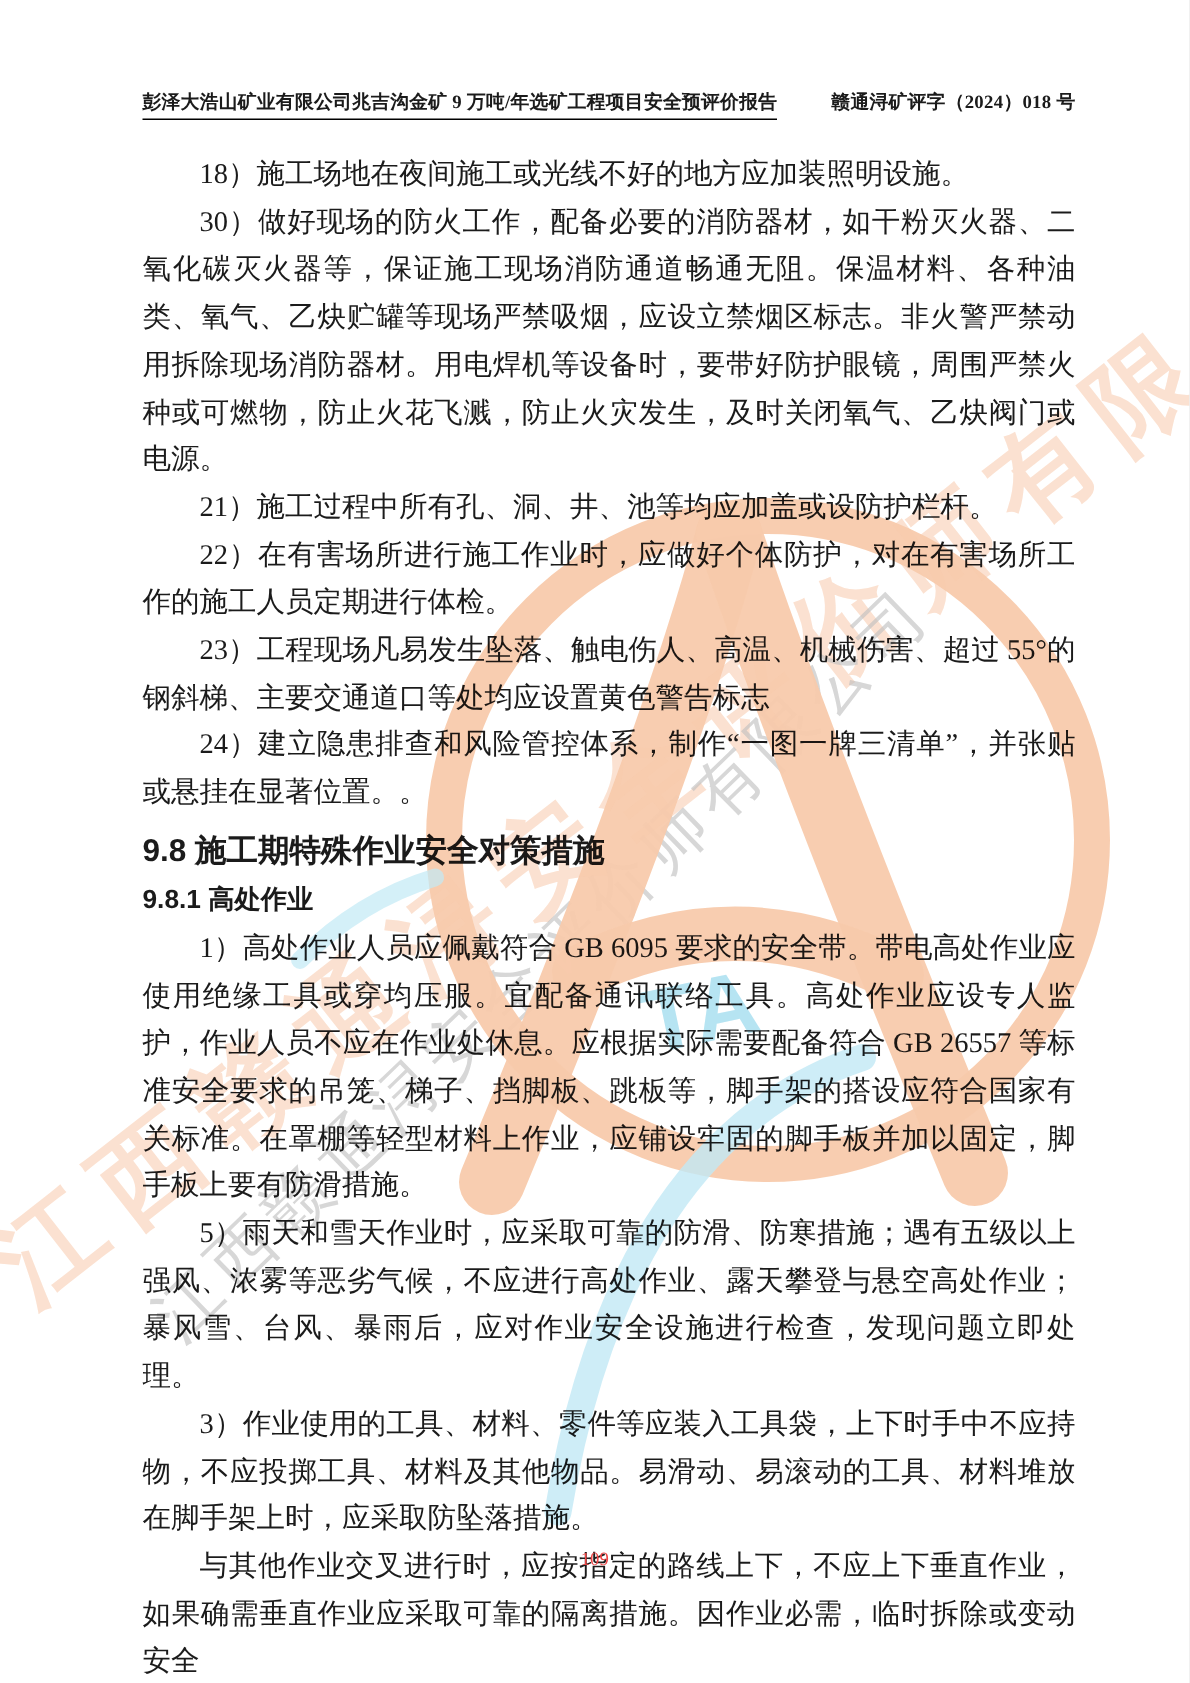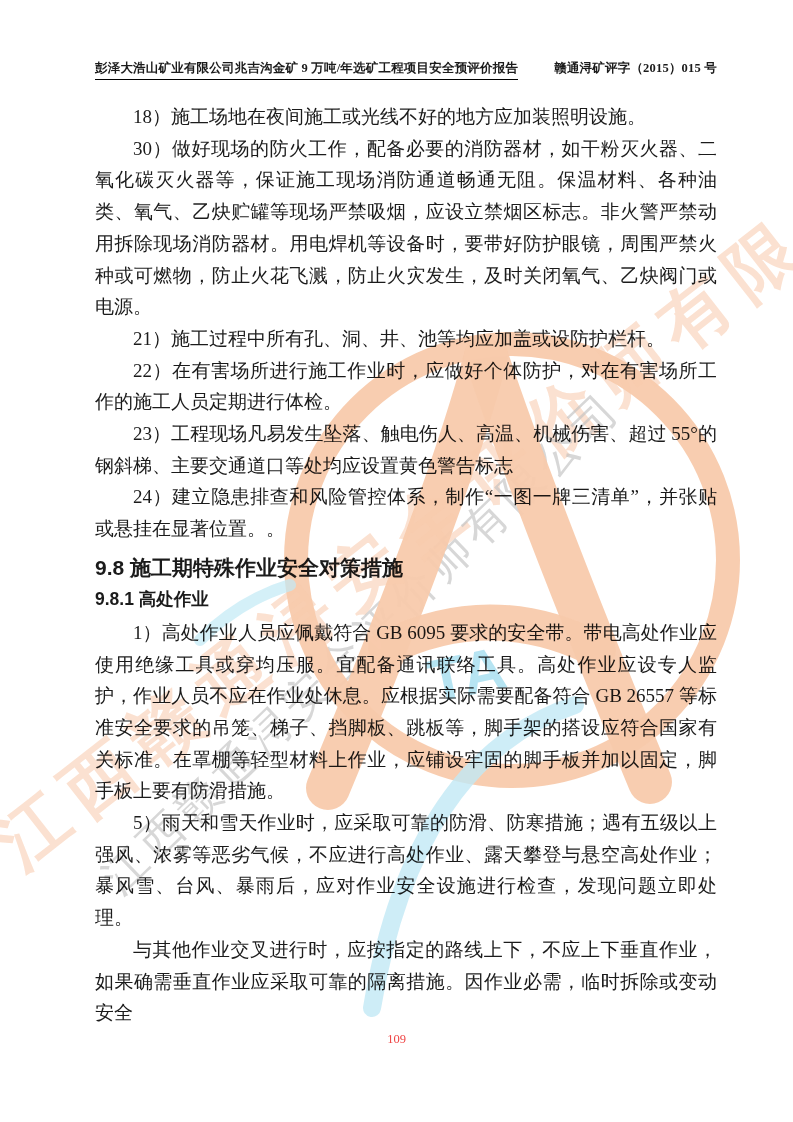--- a/index.html
+++ b/index.html
@@ -70,34 +70,35 @@
     font-family:"Liberation Sans","DejaVu Sans",sans-serif;
   }
 </style>
 </head>
 <body>
 
 <div class="page">
 
   <div class="header">
     <span class="hl">彭泽大浩山矿业有限公司兆吉沟金矿 9 万吨/年选矿工程项目安全预评价报告</span>
-    <span class="hr">赣通浔矿评字（2015）015 号</span>
+    <span class="hr">赣通浔矿评字（2024）018 号</span>
   </div>
 
   <div class="content">
     <p>18）施工场地在夜间施工或光线不好的地方应加装照明设施。</p>
     <p>30）做好现场的防火工作，配备必要的消防器材，如干粉灭火器、二氧化碳灭火器等，保证施工现场消防通道畅通无阻。保温材料、各种油类、氧气、乙炔贮罐等现场严禁吸烟，应设立禁烟区标志。非火警严禁动用拆除现场消防器材。用电焊机等设备时，要带好防护眼镜，周围严禁火种或可燃物，防止火花飞溅，防止火灾发生，及时关闭氧气、乙炔阀门或电源。</p>
     <p>21）施工过程中所有孔、洞、井、池等均应加盖或设防护栏杆。</p>
     <p>22）在有害场所进行施工作业时，应做好个体防护，对在有害场所工作的施工人员定期进行体检。</p>
     <p>23）工程现场凡易发生坠落、触电伤人、高温、机械伤害、超过 55°的钢斜梯、主要交通道口等处均应设置黄色警告标志</p>
     <p>24）建立隐患排查和风险管控体系，制作“一图一牌三清单”，并张贴或悬挂在显著位置。。</p>
     <h2 class="sec">9.8 施工期特殊作业安全对策措施</h2>
     <h3 class="subsec">9.8.1 高处作业</h3>
     <p>1）高处作业人员应佩戴符合 GB 6095 要求的安全带。带电高处作业应使用绝缘工具或穿均压服。宜配备通讯联络工具。高处作业应设专人监护，作业人员不应在作业处休息。应根据实际需要配备符合 GB 26557 等标准安全要求的吊笼、梯子、挡脚板、跳板等，脚手架的搭设应符合国家有关标准。在罩棚等轻型材料上作业，应铺设牢固的脚手板并加以固定，脚手板上要有防滑措施。</p>
     <p>5）雨天和雪天作业时，应采取可靠的防滑、防寒措施；遇有五级以上强风、浓雾等恶劣气候，不应进行高处作业、露天攀登与悬空高处作业；暴风雪、台风、暴雨后，应对作业安全设施进行检查，发现问题立即处理。</p>
+    <p>3）作业使用的工具、材料、零件等应装入工具袋，上下时手中不应持物，不应投掷工具、材料及其他物品。易滑动、易滚动的工具、材料堆放在脚手架上时，应采取防坠落措施。</p>
     <p>与其他作业交叉进行时，应按指定的路线上下，不应上下垂直作业，如果确需垂直作业应采取可靠的隔离措施。因作业必需，临时拆除或变动安全</p>
   </div>
 
   <div class="pagenum">109</div>
 
   <div class="wm">
     <div class="wm-salmon">江西赣通浔安全评价师有限公司</div>
     <div class="wm-gray">江西赣通浔安全评价师有限公司</div>
     <div class="wm-ta">TA</div>
     <svg width="793" height="1122" viewBox="0 0 793 1122">

